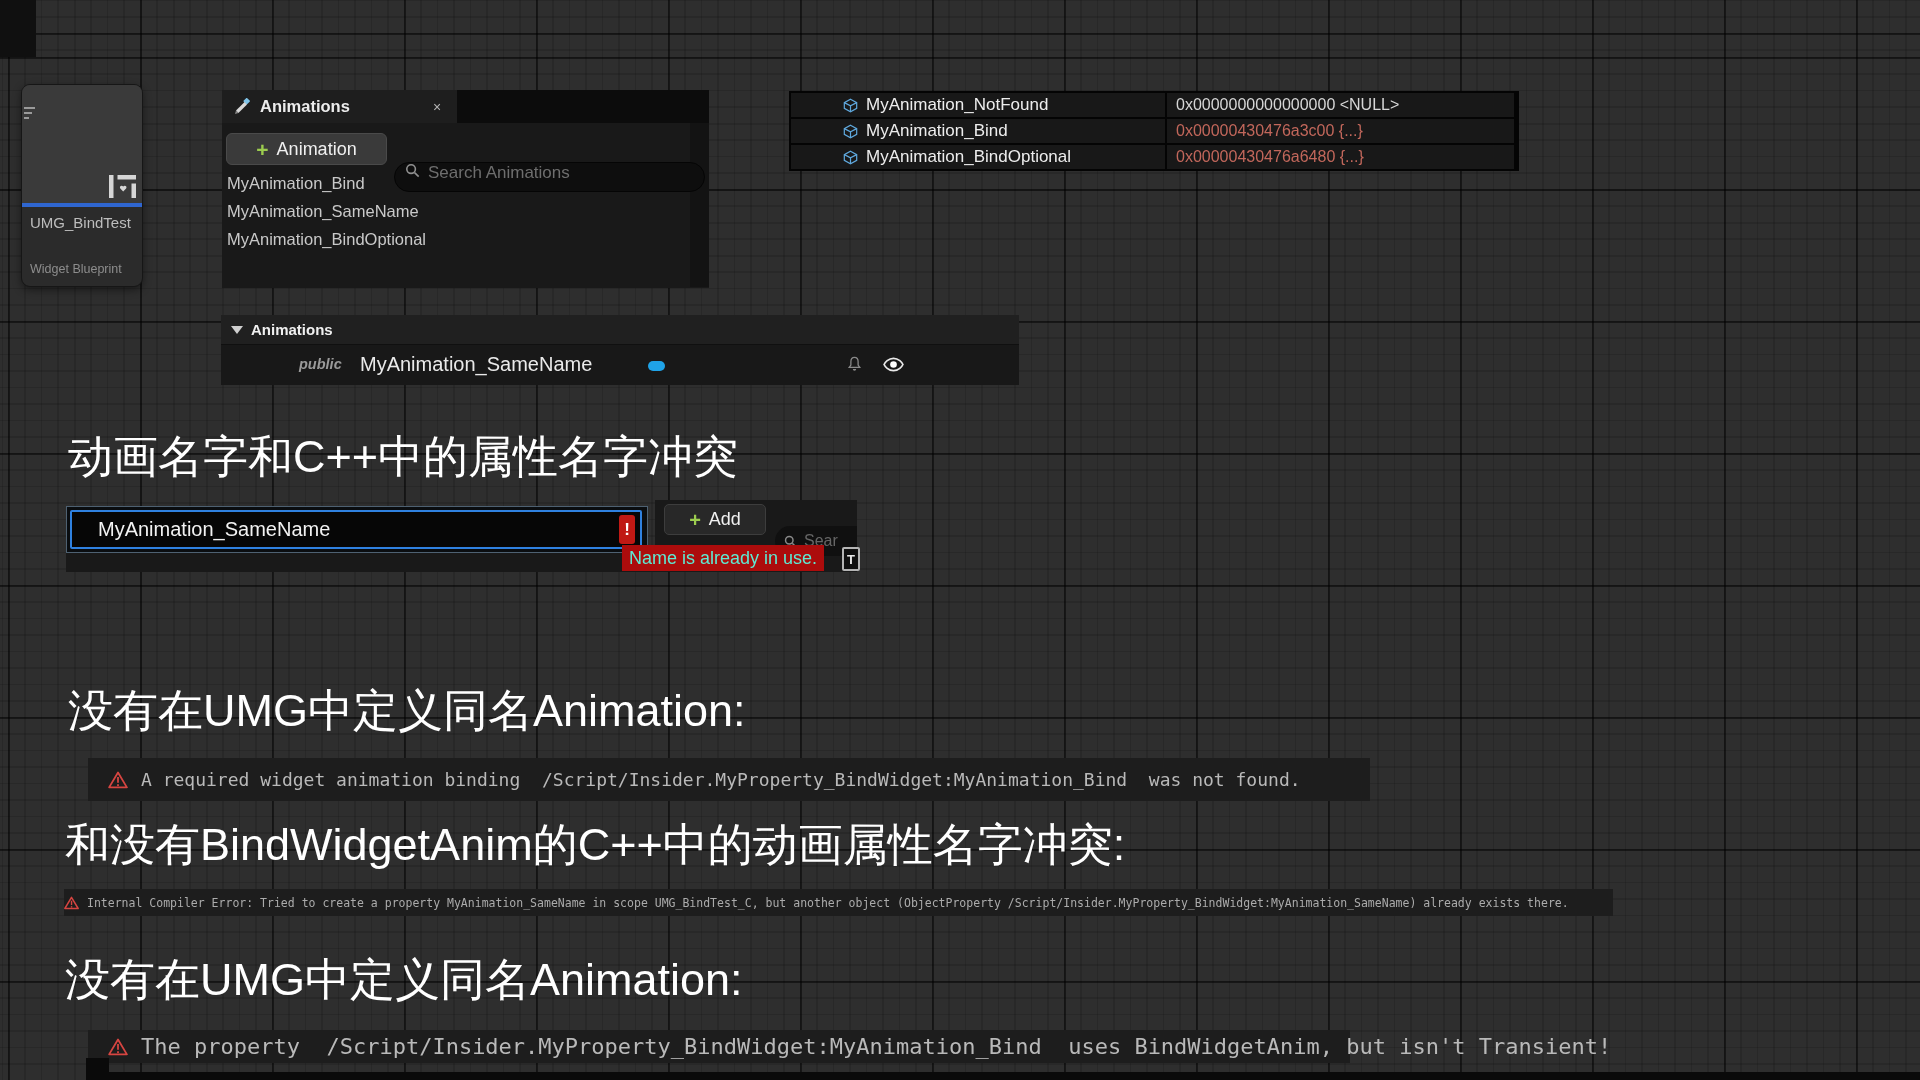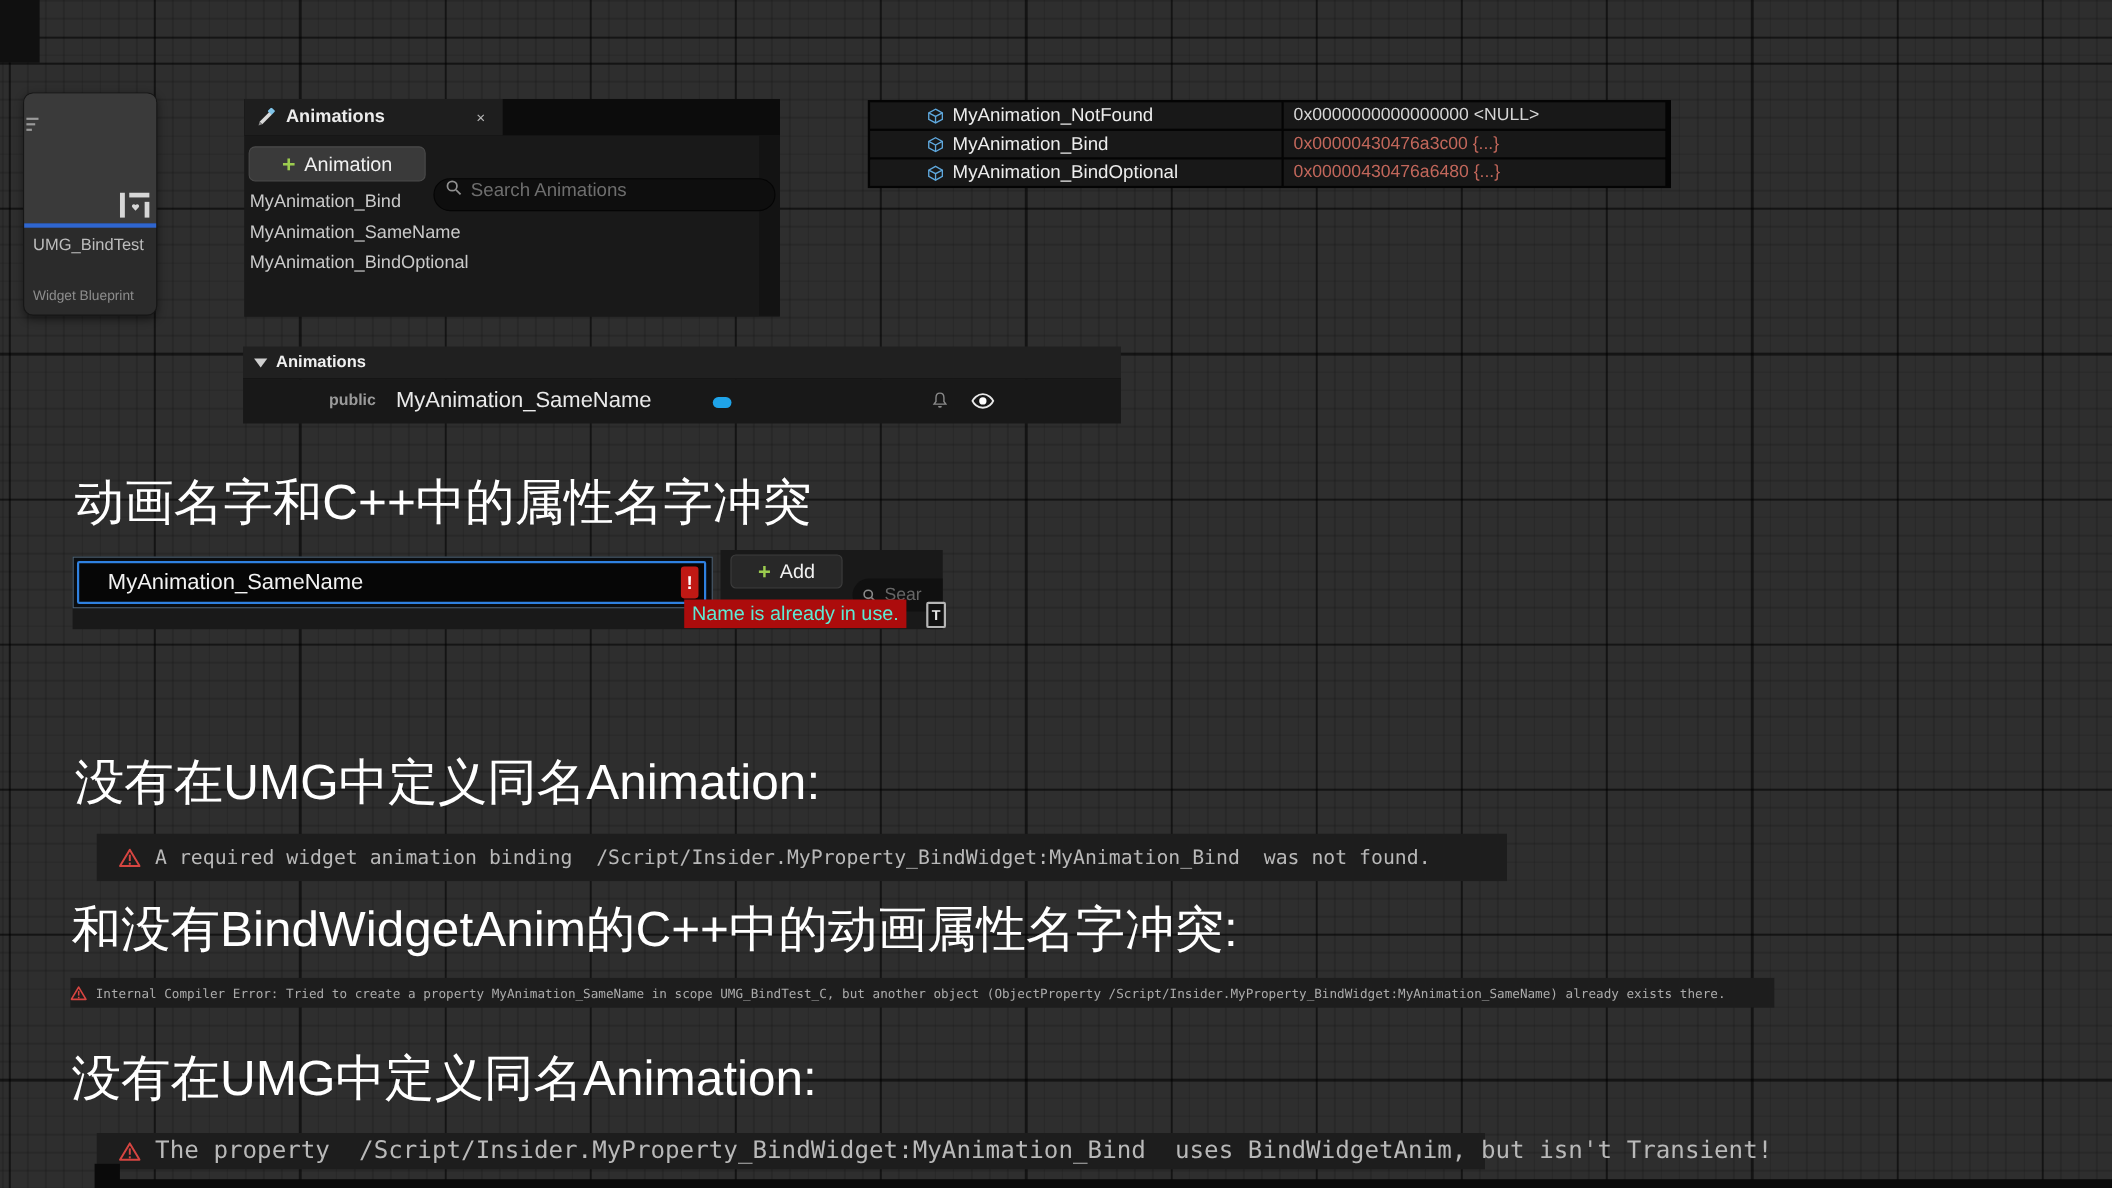--- a/index.html
+++ b/index.html
@@ -68,21 +68,21 @@
   .watch-row:first-child .watch-value { color:#d6d6d6; }
 
   
   .details-panel { left:221px; top:315px; width:798px; height:70px; }
   .details-header { left:0; top:0; width:798px; height:30px; background:#202020;
     display:flex; align-items:center; padding-left:10px; gap:8px; border-bottom:1px solid #101010; }
   .tri-down { width:0; height:0; border-left:6px solid transparent; border-right:6px solid transparent;
     border-top:8px solid #cfcfcf; }
   .details-title { font-size:15px; font-weight:bold; color:#f0f0f0; }
   .details-row { left:0; top:30px; width:798px; height:40px; background:#181818; }
-  .acc-label { left:78px; top:11px; font-size:14.5px; font-weight:bold; color:#9a9a9a; }
+  .acc-label { left:78px; top:11px; font-size:14.5px; font-weight:bold; color:#9a9a9a;font-style:italic; }
   .prop-name { left:139px; top:8px; font-size:20px; color:#eaeaea; }
   .prop-pill { left:427px; top:16px; width:17px; height:10px; border-radius:5px; background:#1fa3e8; }
   .bell-wrap { left:625px; top:10px; }
   .eye-wrap { left:661px; top:12px; }
 
   
   .h-cjk { color:#ffffff; font-size:45px; line-height:1.1; white-space:nowrap; }
   .h1 { left:68px; top:432px; }
   .h2 { left:68px; top:686px; }
   .h3 { left:65px; top:820px; }

